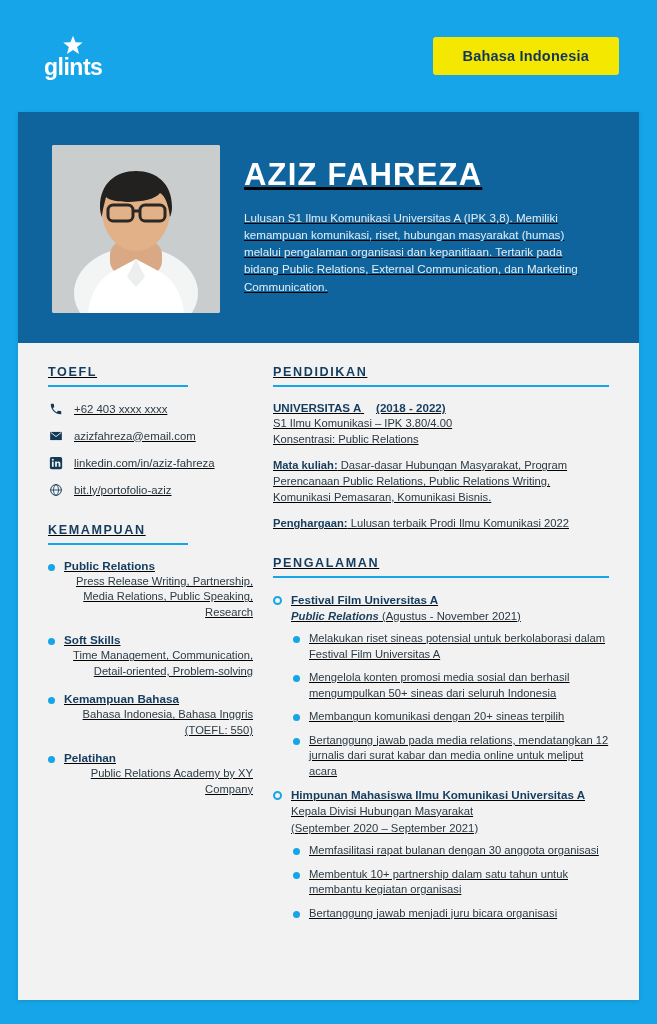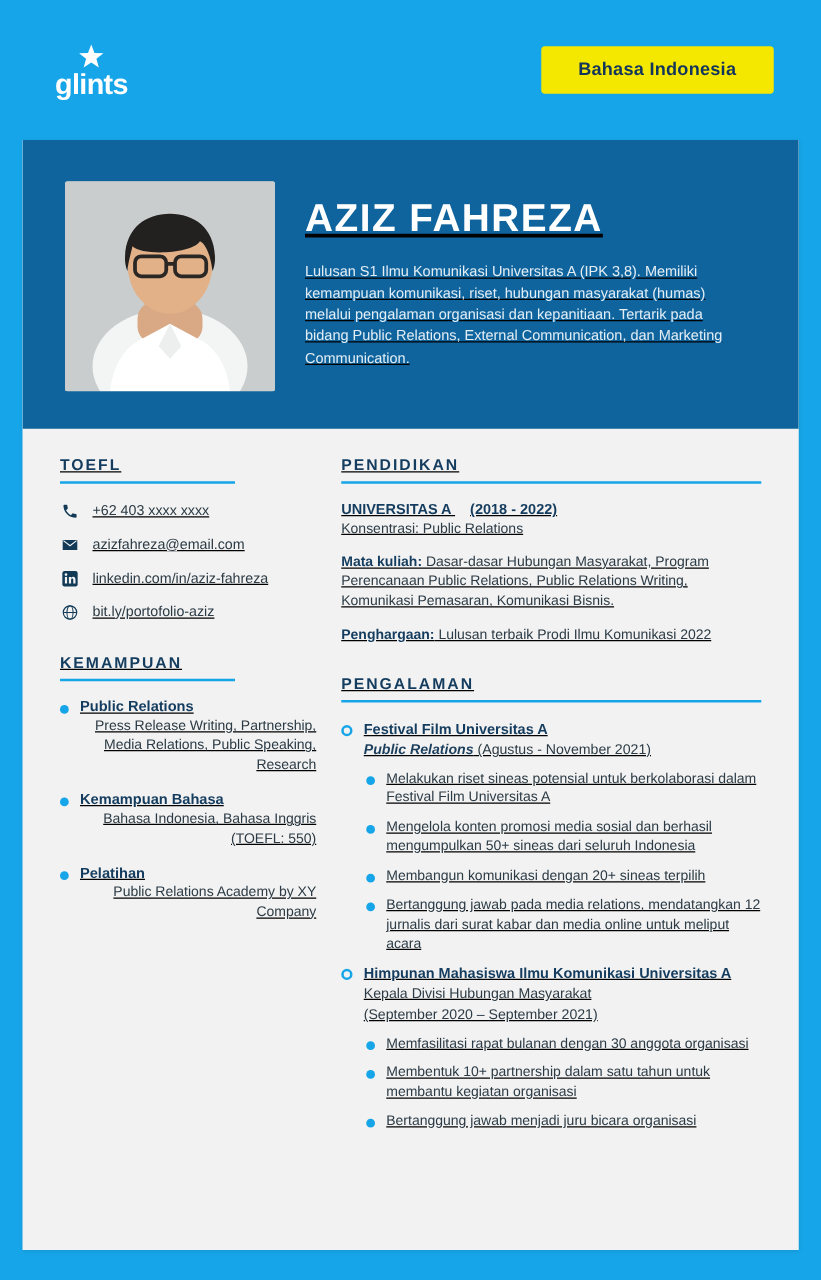--- a/index.html
+++ b/index.html
@@ -325,20 +325,27 @@
           <div class="skill-block">
             <span class="dot"></span>
             <div>
               <div class="skill-name">Public Relations</div>
               <div class="skill-desc">Press Release Writing, Partnership, Media Relations, Public Speaking, Research</div>
             </div>
           </div>
           <div class="skill-block">
             <span class="dot"></span>
             <div>
+              <div class="skill-name">Soft Skills</div>
+              <div class="skill-desc">Time Management, Communication, Detail-oriented, Problem-solving</div>
+            </div>
+          </div>
+          <div class="skill-block">
+            <span class="dot"></span>
+            <div>
               <div class="skill-name">Kemampuan Bahasa</div>
               <div class="skill-desc">Bahasa Indonesia, Bahasa Inggris (TOEFL: 550)</div>
             </div>
           </div>
           <div class="skill-block">
             <span class="dot"></span>
             <div>
               <div class="skill-name">Pelatihan</div>
               <div class="skill-desc">Public Relations Academy by XY Company</div>
             </div>
@@ -350,20 +357,21 @@
       <div class="col-right">
 
         <div>
           <div class="sec-title">PENDIDIKAN</div>
           <div class="sec-rule rule-right"></div>
 
           <div class="edu-head">
             <span>UNIVERSITAS A</span>
             <span class="years">(2018 - 2022)</span>
           </div>
+          <div class="edu-line">S1 Ilmu Komunikasi – IPK 3.80/4.00</div>
           <div class="edu-line">Konsentrasi: Public Relations</div>
 
           <div class="edu-para">
             <b>Mata kuliah:</b><span> Dasar-dasar Hubungan Masyarakat, Program Perencanaan Public Relations, Public Relations Writing, Komunikasi Pemasaran, Komunikasi Bisnis.</span>
           </div>
           <div class="edu-para">
             <b>Penghargaan:</b><span> Lulusan terbaik Prodi Ilmu Komunikasi 2022</span>
           </div>
         </div>
 

